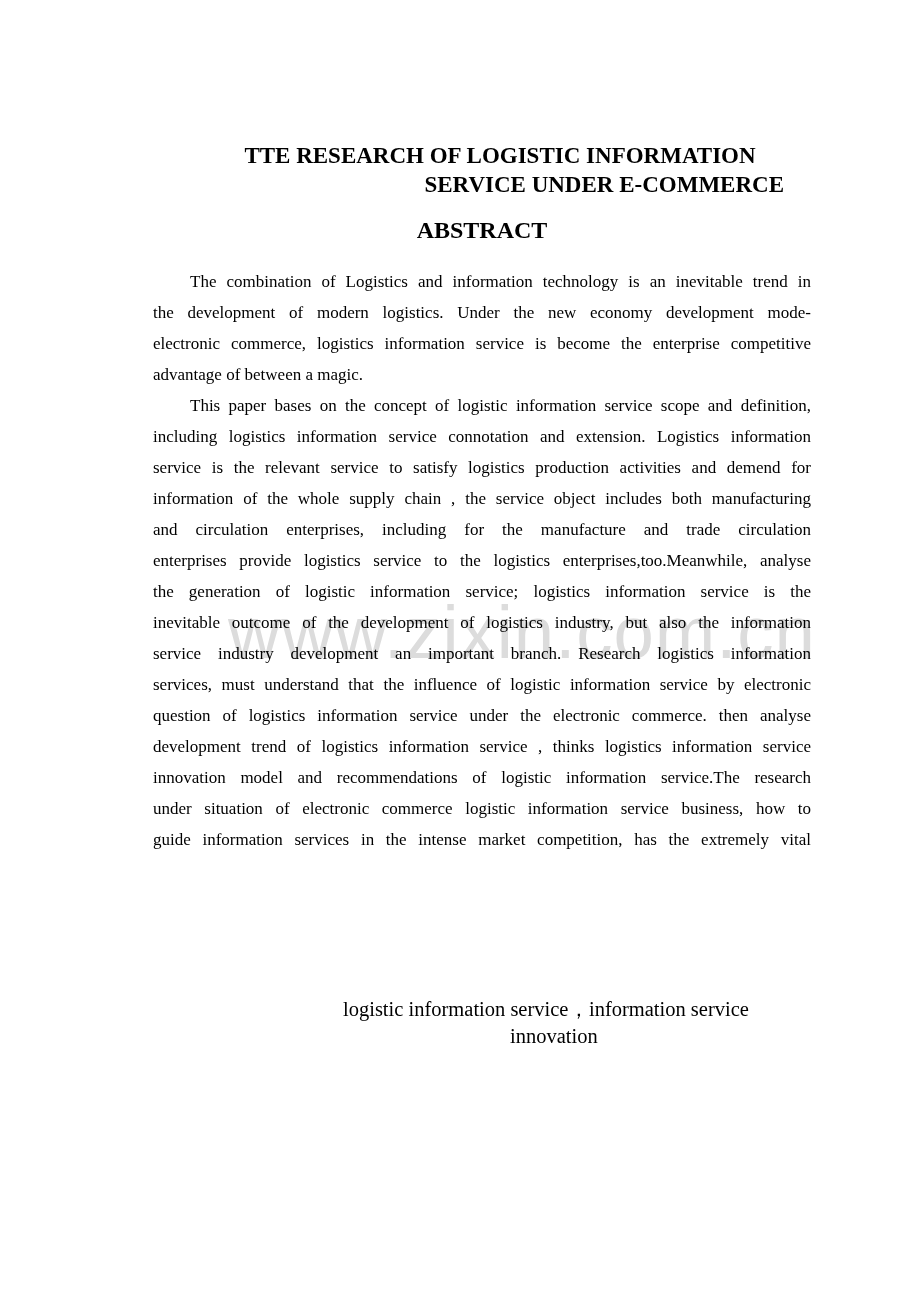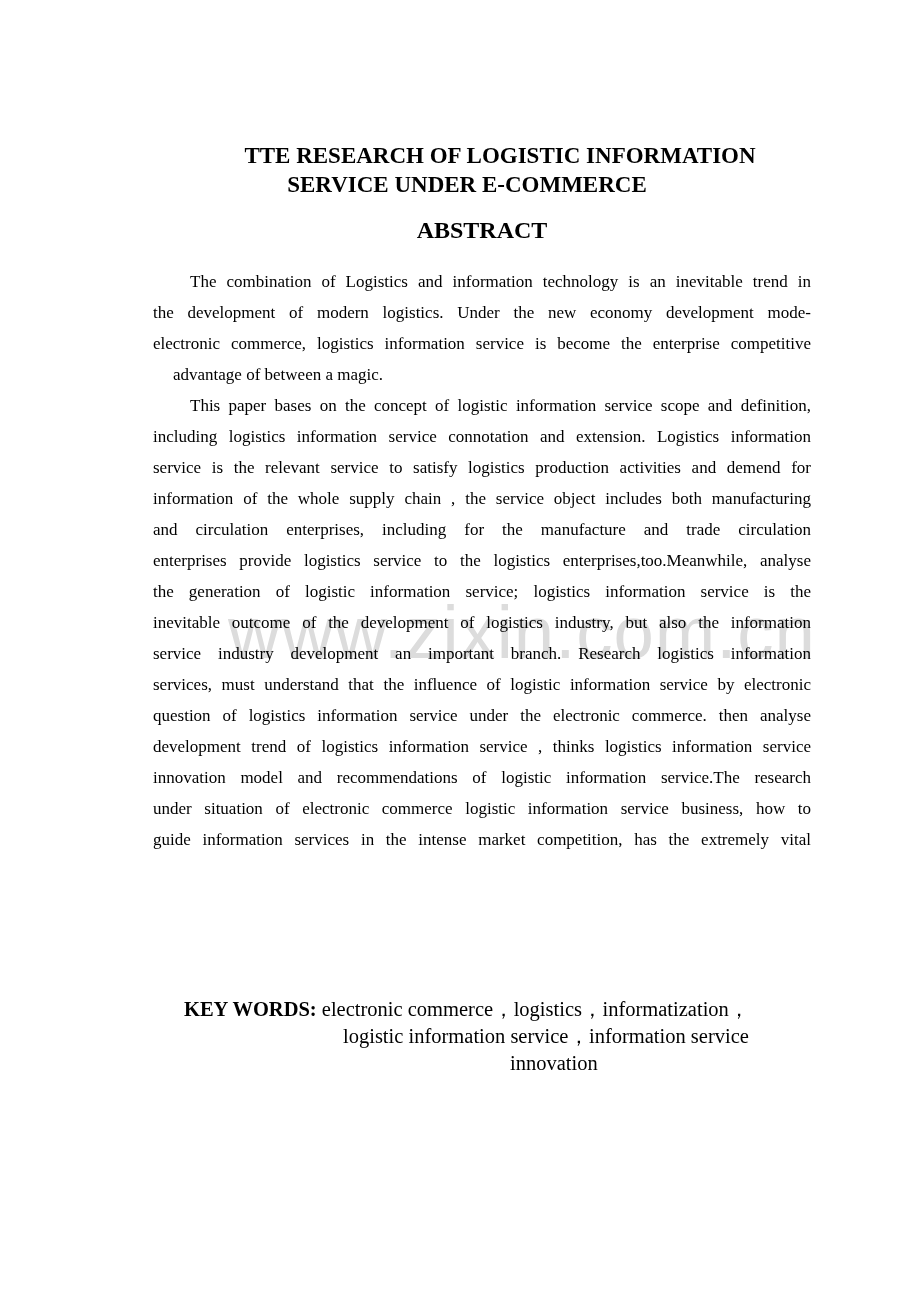--- a/index.html
+++ b/index.html
@@ -44,21 +44,21 @@
     width: 700px;
     top: 141px;
     text-align: center;
     font-weight: bold;
     font-size: 23px;
     line-height: 29px;
     z-index: 1;
   }
   .title .line { display: block; white-space: nowrap; }
   .title .line1 { padding-left: 0; text-align: center; }
-  .title .line2 { padding-right: 66px; }
+  .title .line2 { padding-right: 66px; text-align: right; }
   .abstract-heading {
     position: absolute;
     left: 150px;
     width: 664px;
     top: 214px;
     text-align: center;
     font-weight: bold;
     font-size: 24px;
     line-height: 32px;
     z-index: 1;
@@ -74,21 +74,20 @@
     z-index: 1;
   }
   .body-text .ln {
     display: block;
     text-align: justify;
     text-align-last: justify;
     white-space: normal;
   }
   .body-text .ln.last {
     text-align-last: left;
-    margin-left: 20px;
   }
   .body-text .ln.indent {
     text-indent: 37px;
     font-family: Liberation Serif, serif;
   }
   .keywords {
     position: absolute;
     left: 184px;
     top: 996px;
     width: 600px;
@@ -140,18 +139,17 @@
       <span class="ln">services, must understand that the influence of logistic information service by electronic</span>
       <span class="ln">question of logistics information service under the electronic commerce. then    analyse</span>
       <span class="ln">development trend of logistics information service , thinks logistics information service</span>
       <span class="ln">innovation model and recommendations of logistic information service.The research</span>
       <span class="ln">under situation of electronic commerce logistic information service business, how to</span>
       <span class="ln">guide information services in the intense market competition, has the extremely vital</span>
     </div>
   </div>
 
   <div class="keywords">
-    <span class="kw-line kw-line1"><span class="kw-label">KEY WORDS:</span><span> electronic commerce，logistics，informatization，</span></span>
     <span class="kw-line kw-line2">logistic information service，information service</span>
     <span class="kw-line kw-line3">innovation</span>
   </div>
 
 </div>
 
 </body></html>

